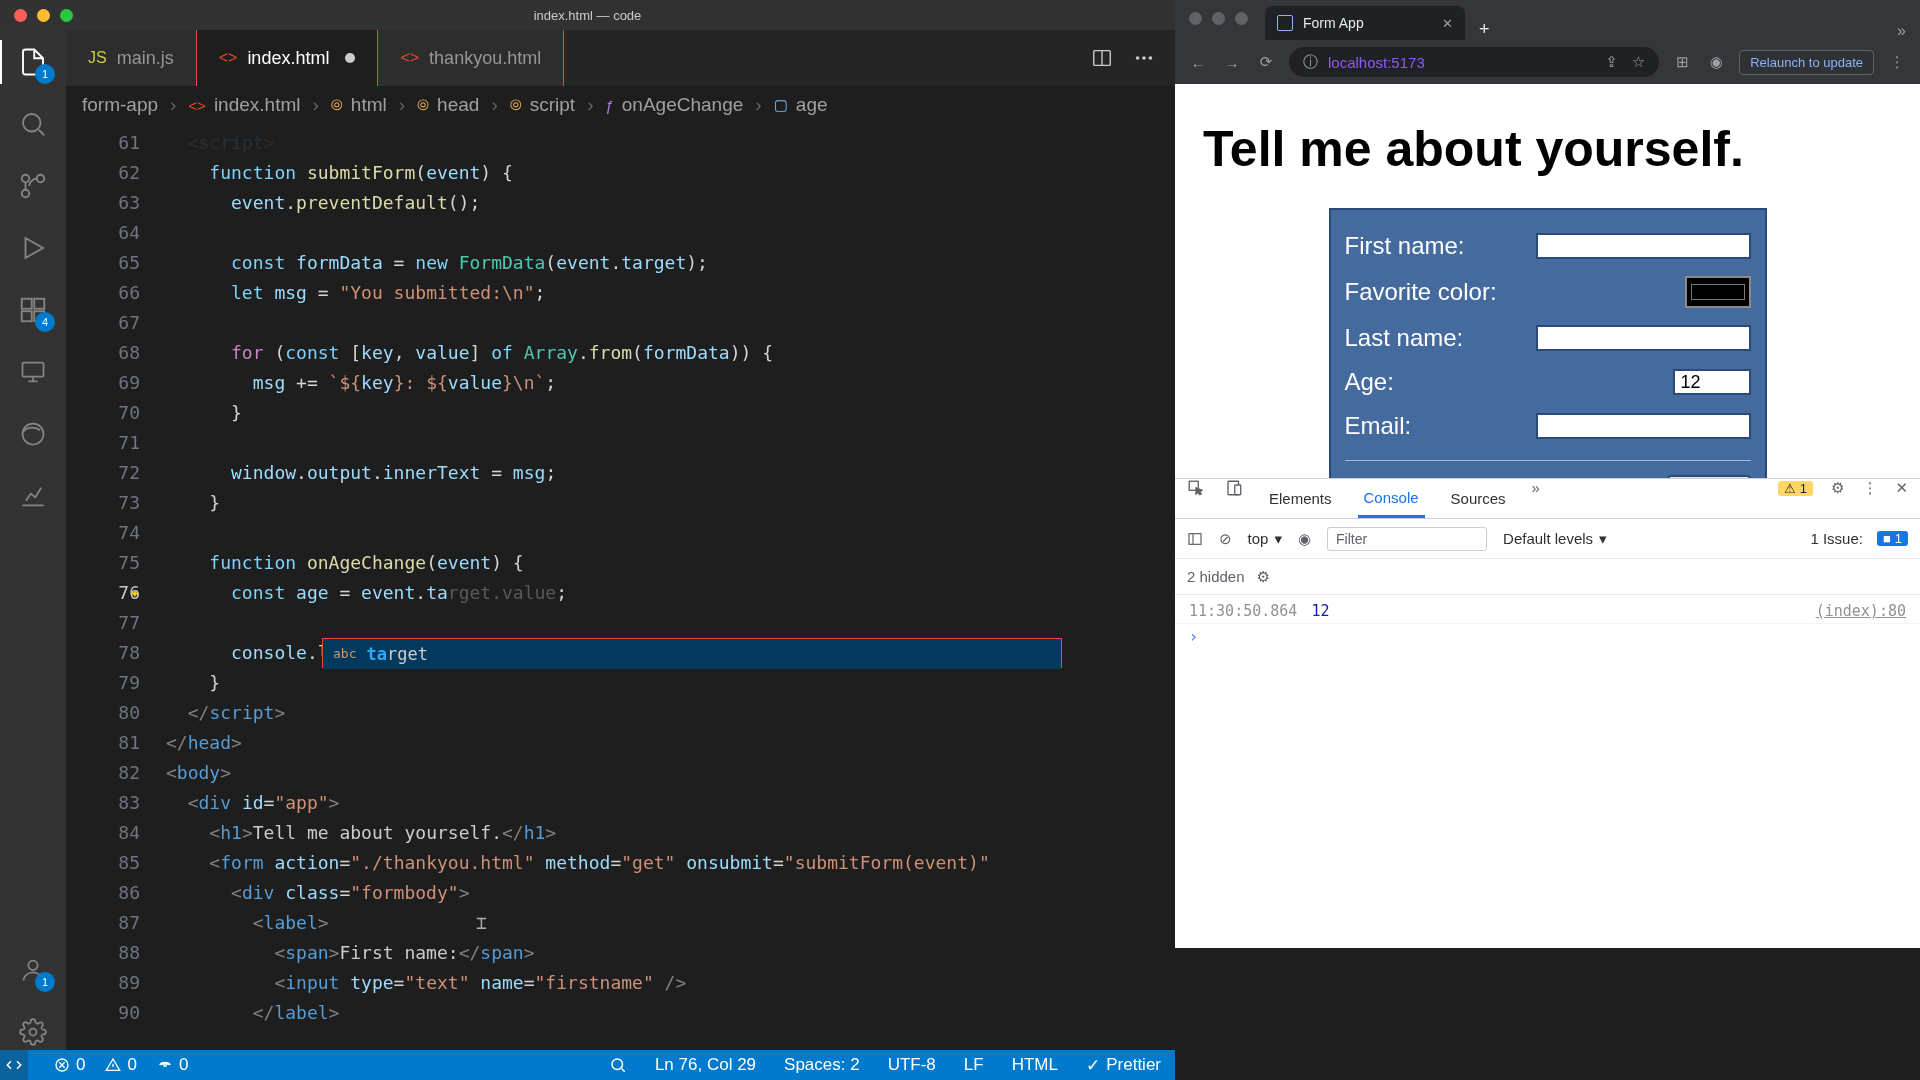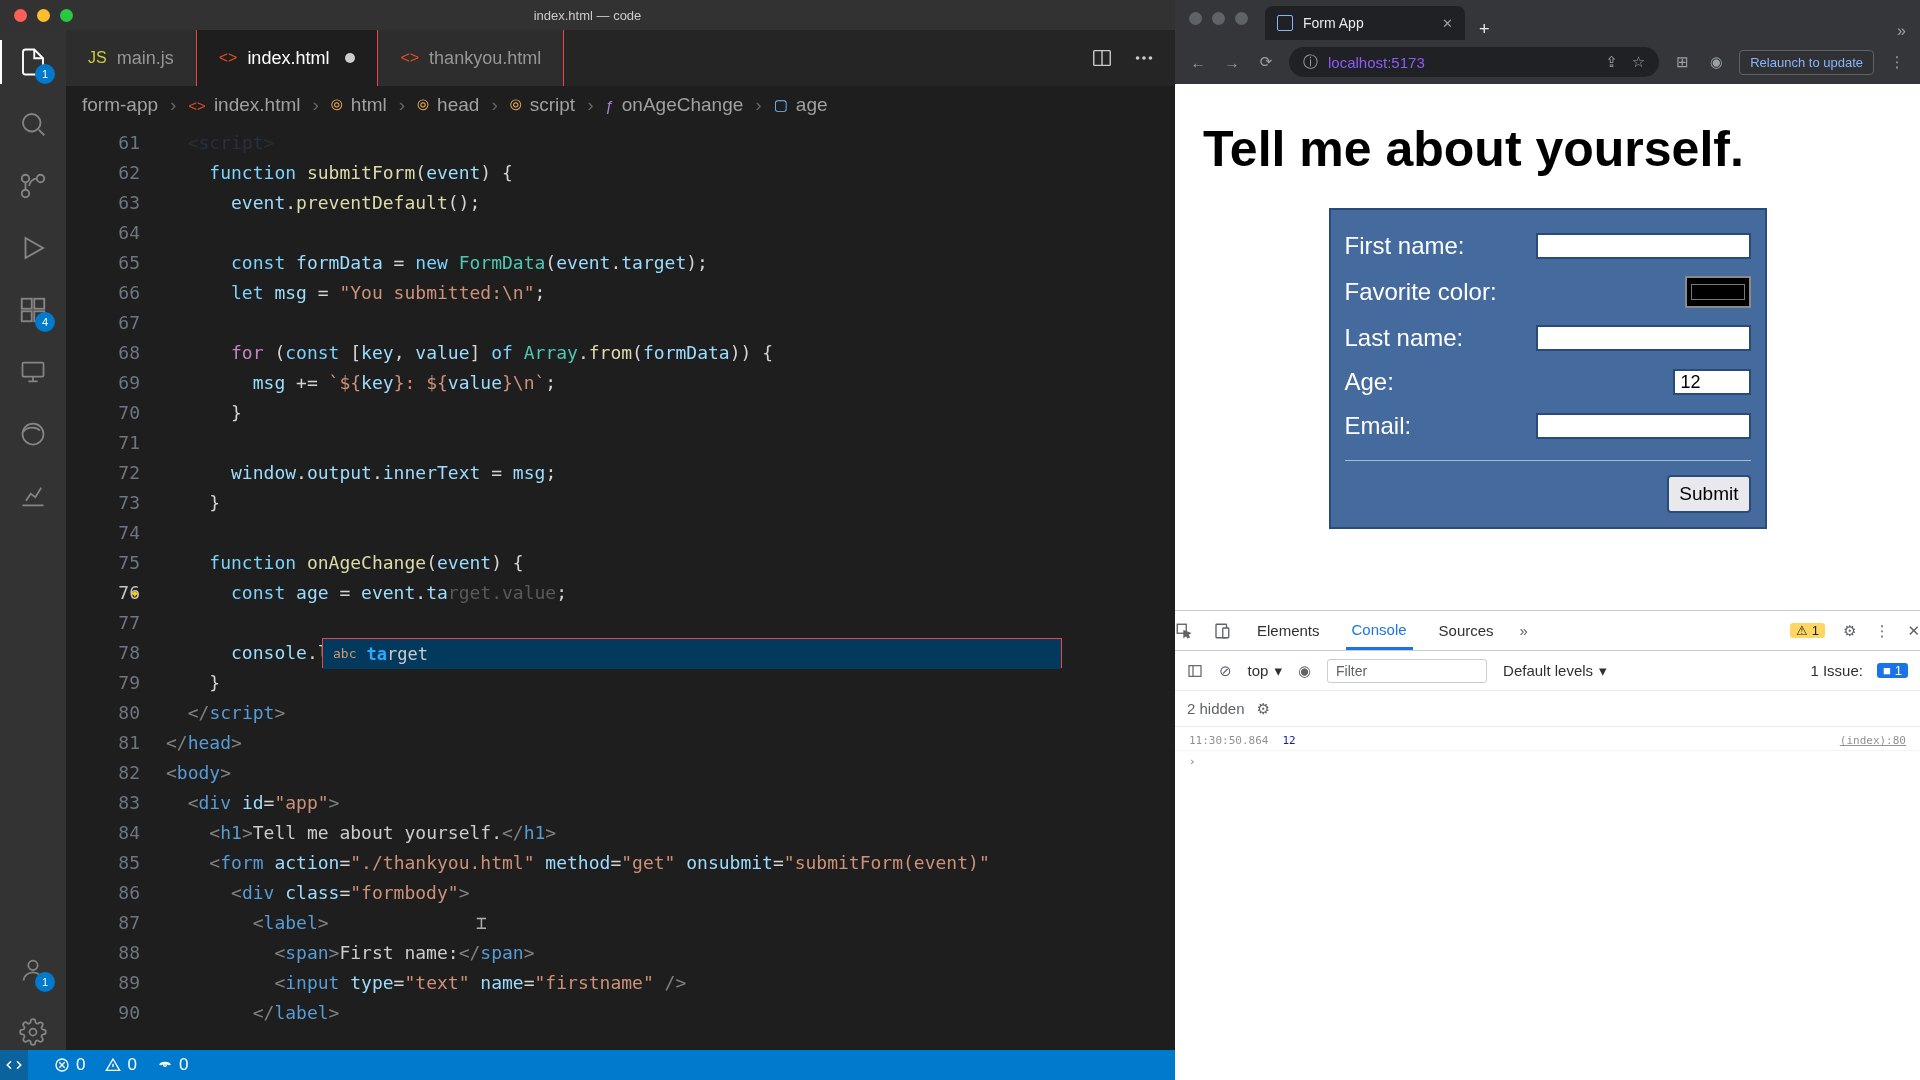--- a/index.html
+++ b/index.html
@@ -158,21 +158,21 @@
   padding: 0 14px; font-size: 17px; gap: 26px;
 }
 .status-left { display: flex; gap: 20px; align-items: center; }
 .status-right { margin-left: auto; display: flex; gap: 28px; align-items: center; }
 .status-item { display: flex; align-items: center; gap: 6px; }
 .status-indent { width: 28px; background: #0a639c; align-self: stretch;
   display: flex; align-items: center; justify-content: center; margin-left: -14px; }
 
 
 .browser {
-  flex: 1; height: 1080px;
+  flex: 1; height: 948px;
   display: flex; flex-direction: column;
   background: #fff;
 }
 .chrome-top {
   background: #35363a; color: #e8eaed;
 }
 .chrome-tabs {
   height: 40px; display: flex; align-items: flex-end;
   padding-left: 90px; position: relative;
 }
@@ -252,23 +252,23 @@
 }
 
 
 .devtools {
   height: 470px; border-top: 1px solid #cacdd1;
   display: flex; flex-direction: column;
   font-size: 15px; color: #303030;
   background: #fff;
 }
 .dt-tabs {
-  height: 40px; display: flex; align-items: center;
+  height: 40px; display: flex; align-items: flex-start;
   border-bottom: 1px solid #cacdd1; gap: 20px;
-  padding: 0 0;
+  padding: 0 12px;
 }
 .dt-tab { padding: 0 6px; height: 100%; display: flex; align-items: center; }
 .dt-tab.active { border-bottom: 3px solid #1a73e8; color: #1a73e8; }
 .dt-ico { color: #5f6368; }
 .dt-right { margin-left: auto; display: flex; gap: 18px; align-items: center; }
 .dt-badge {
   background: #fdd663; color: #202124;
   border-radius: 3px; padding: 0 6px; font-size: 13px;
   display: flex; align-items: center; gap: 4px;
 }
@@ -285,21 +285,21 @@
 }
 .dt-issue { margin-left: auto; display: flex; gap: 14px; align-items: center; }
 
 .dt-subbar {
   height: 36px; display: flex; align-items: center; gap: 12px;
   padding: 0 12px; border-bottom: 1px solid #e8eaed;
   color: #5f6368;
 }
 
 .dt-log {
-  flex: 1; font-family: Menlo, monospace; font-size: 11px;
+  flex: 1; font-family: Menlo, monospace; font-size: 15px;
   padding: 4px 0;
 }
 .dt-logrow {
   display: flex; padding: 3px 14px;
   border-bottom: 1px solid #f1f3f4;
 }
 .dt-time { color: #919191; margin-right: 14px; }
 .dt-val { color: #1a1aa6; }
 .dt-src { margin-left: auto; color: #919191; text-decoration: underline; }
 .dt-prompt { padding: 4px 14px; color: #367cf1; }
@@ -521,20 +521,34 @@
         <span>0</span>
       </span>
       <span class="status-item">
         <svg width="16" height="16" viewBox="0 0 24 24" fill="none" stroke="#fff" stroke-width="2">
             <circle cx="12" cy="12" r="2"></circle>
             <path d="M4 12c2-5 14-5 16 0M6 12c1.5-3 10.5-3 12 0"></path>
           </svg>
         <span>0</span>
       </span>
     </div>
+    <div class="status-right">
+      <span>
+        <svg width="18" height="18" viewBox="0 0 24 24" fill="none" stroke="#fff" stroke-width="2">
+            <circle cx="11" cy="11" r="7"></circle>
+            <path d="m21 21-4.3-4.3"></path>
+          </svg>
+      </span>
+      <span class="status-item">Ln 76, Col 29</span>
+      <span class="status-item">Spaces: 2</span>
+      <span class="status-item">UTF-8</span>
+      <span class="status-item">LF</span>
+      <span class="status-item">HTML</span>
+      <span class="status-item">✓ <span>Prettier</span></span>
+    </div>
   </div>
 </div>
 
 <div class="browser">
   <div class="chrome-top">
     <div class="chrome-tabs">
       <div class="chrome-traffic">
         <div class="dot"></div>
         <div class="dot"></div>
         <div class="dot"></div>

